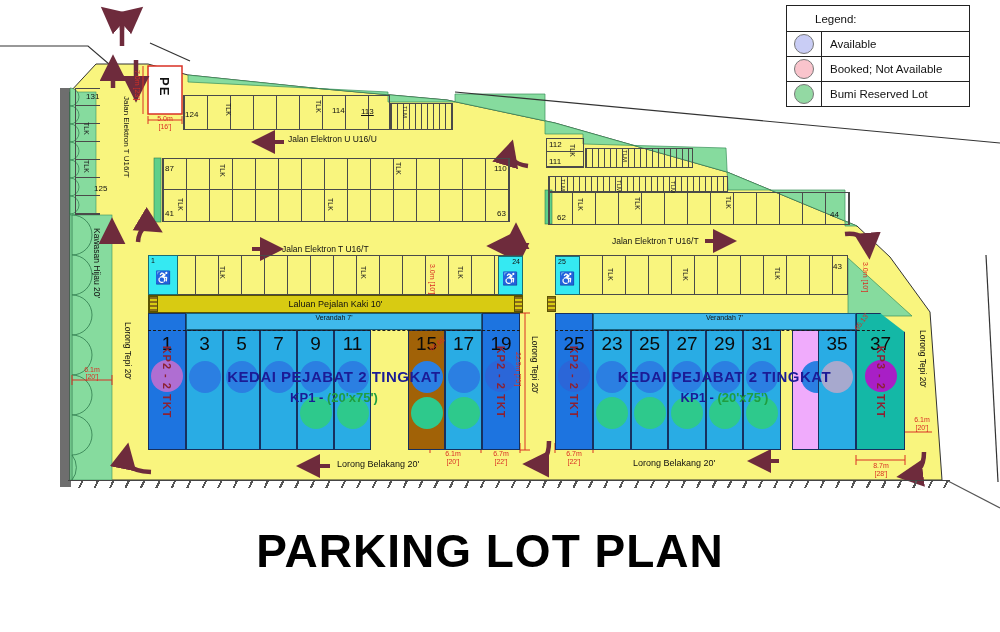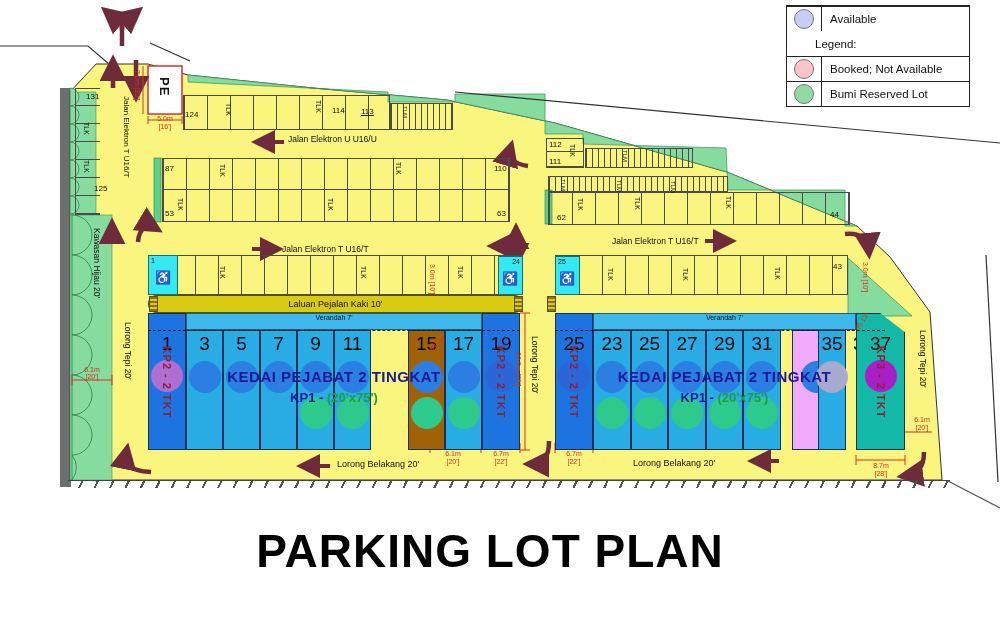--- a/index.html
+++ b/index.html
@@ -176,21 +176,21 @@
   </div>
   <div class="cyan" style="left:498px;top:256px;width:25px;height:39px;">
     <span class="num" style="right:2px;top:1px;font-size:7px;">24</span>
     <span class="wheel">♿</span>
   </div>
   <div class="cyan" style="left:555px;top:256px;width:25px;height:39px;">
     <span class="num" style="left:2px;top:1px;font-size:7px;">25</span>
     <span class="wheel">♿</span>
   </div>
 
-  <div class="olive" style="left:148px;top:295px;width:375px;height:18px;border-radius:8px;">
+  <div class="olive" style="left:148px;top:295px;width:375px;height:18px;">
     <span>Laluan Pejalan Kaki 10'</span>
   </div>
   <div class="stair" style="left:149px;top:296px;width:9px;height:16px;"></div>
   <div class="stair" style="left:514px;top:296px;width:9px;height:16px;"></div>
   <div class="stair" style="left:547px;top:296px;width:9px;height:16px;"></div>
 
   <div class="verandah" style="left:186px;top:313px;width:296px;height:17px;">
     <span>Verandah 7'</span>
   </div>
   <div class="verandah" style="left:593px;top:313px;width:263px;height:17px;">
@@ -267,21 +267,21 @@
   </div>
   <div class="lot mid" style="left: 743px; width: 38px; background-color: rgb(41, 172, 228);">
     <div class="lotno">31</div>
     <div class="c c1" style="background-color: rgb(43, 127, 226);"></div>
     <div class="c c2" style="background-color: rgb(46, 201, 140);"></div>
   </div>
   <div class="lot mid" style="left: 792px; width: 37px; background-color: #f0abfc; padding-left: 47px;">
     <div class="lotno">33</div>
     <div class="c c1" style="background-color: rgb(43, 127, 226);"></div>
   </div>
-  <div class="lot mid" style="left: 818px; width: 28px; background-color: rgb(41, 172, 228);">
+  <div class="lot mid" style="left: 818px; width: 38px; background-color: rgb(41, 172, 228);">
     <div class="lotno">35</div>
     <div class="c c1" style="background-color: rgb(167, 169, 206);"></div>
   </div>
   <div class="lot end" style="left: 856px; width: 49px; clip-path: polygon(0px 0px, 49% 0px, 100% 14%, 100% 100%, 0px 100%); background-color: #14b8a6;">
     <div class="lotno">37</div>
     <div class="c c1" style="background-color: rgb(168, 31, 198);"></div>
     <div class="kp">KP3 - 2 TKT</div>
   </div>
 
   <div class="dashline" style="left:148px;top:330px;width:372px;"></div>
@@ -310,21 +310,21 @@
   <div class="t" style="left:633px;top:458px;font-size:9px;">Lorong Belakang 20'</div>
 
   <div class="t vt" style="left:172px;top:77px;font-size:13px;font-weight:bold;letter-spacing:1px;">PE</div>
 
   <div class="num" style="left:86px;top:92px;">131</div>
   <div class="num" style="left:86px;top:184px;margin-left:8px;">125</div>
   <div class="num" style="left:185px;top:110px;">124</div>
   <div class="num" style="left:332px;top:106px;">114</div>
   <div class="num" style="left:361px;top:107px;text-decoration:underline;">113</div>
   <div class="num" style="left:165px;top:164px;">87</div>
-  <div class="num" style="left:165px;top:209px;">53</div>
+  <div class="num" style="left:165px;top:209px;">41</div>
   <div class="num" style="left:494px;top:164px;">110</div>
   <div class="num" style="left:497px;top:209px;">63</div>
   <div class="num" style="left:549px;top:140px;">112</div>
   <div class="num" style="left:549px;top:157px;">111</div>
   <div class="num" style="left:557px;top:213px;">62</div>
   <div class="num" style="left:830px;top:210px;">44</div>
   <div class="num" style="left:833px;top:262px;">43</div>
 
   <div class="tlk" style="left:90px;top:122px;">TLK</div>
   <div class="tlk" style="left:90px;top:160px;">TLK</div>
@@ -365,28 +365,28 @@
   <div class="dimtxt" style="left:865px;top:462px;width:32px;">8.7m</div>
   <div class="dimtxt" style="left:865px;top:470px;width:32px;">[28']</div>
   <div class="dimtxt" style="left:906px;top:416px;width:32px;">6.1m</div>
   <div class="dimtxt" style="left:906px;top:424px;width:32px;">[20']</div>
   <div class="dimtxt" style="left:76px;top:366px;width:32px;">6.1m</div>
   <div class="dimtxt" style="left:76px;top:373px;width:32px;">[20']</div>
   <div class="dimtxt" style="left:428px;top:340px;transform:rotate(-38deg);">64.65'</div>
   <div class="dimtxt" style="left:852px;top:318px;transform:rotate(-55deg);">65.13'</div>
 
   <div id="legend">
+    <div class="lgrow first">
+      <span>Legend:</span>
+    </div>
     <div class="lgrow">
       <span class="lgswatch">
           <span class="lgcirc" style="background-color: rgb(201, 205, 245);"></span>
         </span>
       <span class="lglabel">Available</span>
-    </div>
-    <div class="lgrow first">
-      <span>Legend:</span>
     </div>
     <div class="lgrow">
       <span class="lgswatch">
           <span class="lgcirc" style="background-color: rgb(249, 196, 204);"></span>
         </span>
       <span class="lglabel">Booked; Not Available</span>
     </div>
     <div class="lgrow">
       <span class="lgswatch">
           <span class="lgcirc" style="background-color: rgb(147, 217, 163);"></span>

